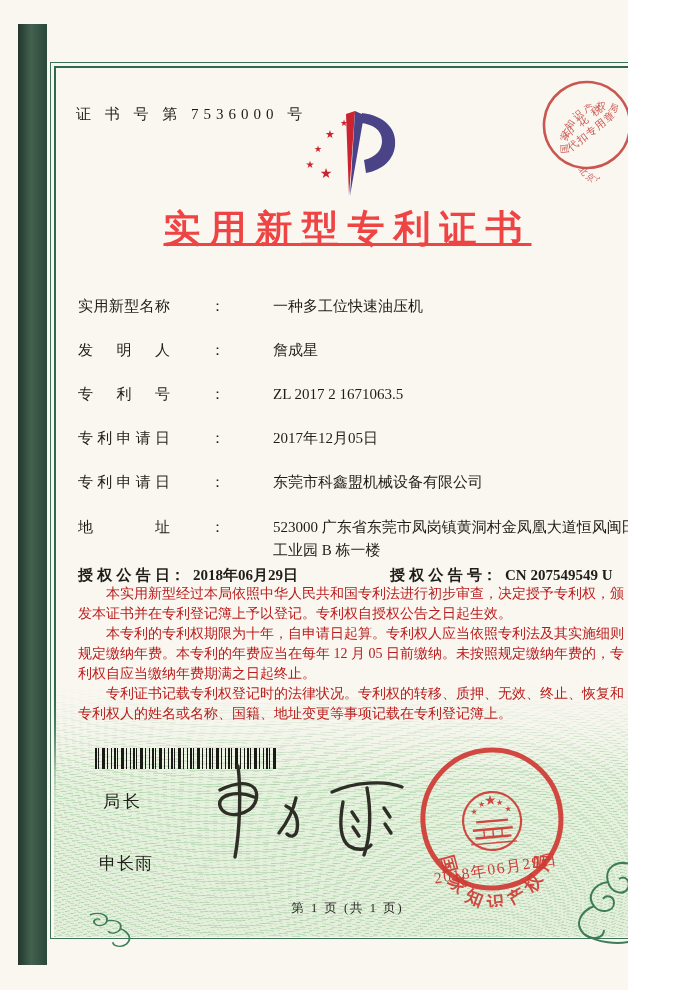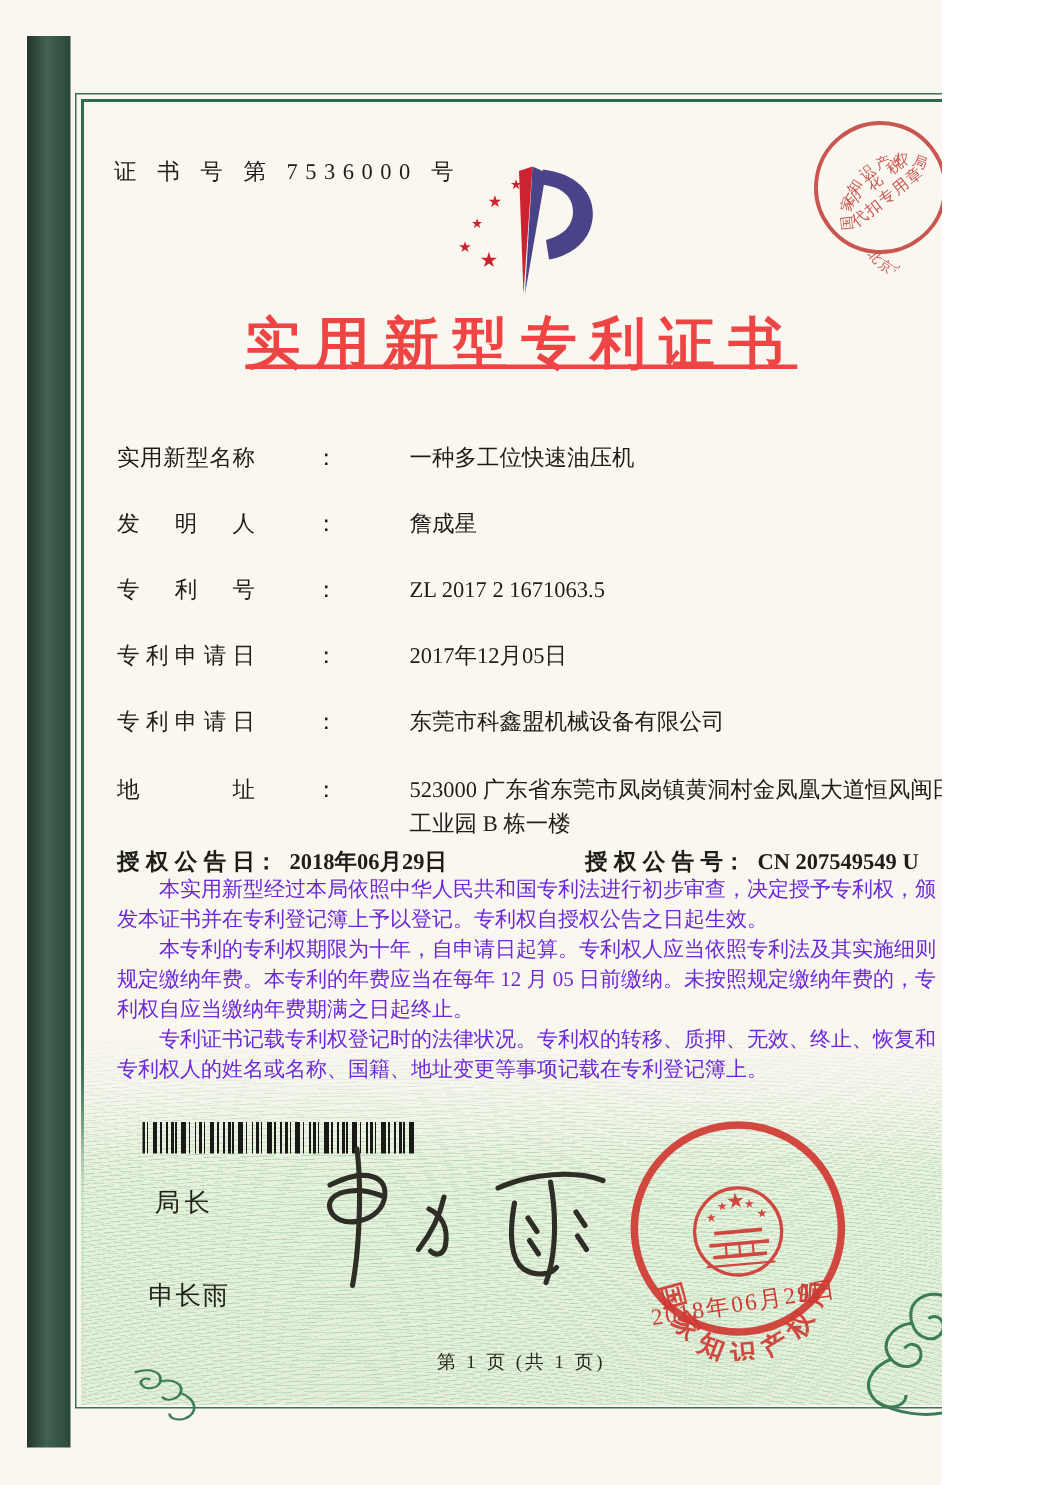--- a/index.html
+++ b/index.html
@@ -26,21 +26,21 @@
     font-size:37px;font-weight:bold;letter-spacing:9px;color:#ef4444;z-index:1;text-decoration:underline;}
   .fields{position:absolute;left:78px;top:296px;width:560px;z-index:1;color:#1e1d18;}
   .frow{line-height:21px;margin-bottom:23px;font-size:15px;display:flex;gap:40px;}
   .lbl{display:inline-block;width:92px;text-align:justify;text-align-last:justify;flex:0 0 92px;}
   .val{margin-left:8px;}
   .frow.addr{line-height:23px;margin-bottom:0;}
   .frow.addr .val{width:378px;}
   .grant{display:flex;margin-top:3px;font-size:15px;line-height:21px;font-weight:bold;}
   .gpair{display:flex;}
   .gpair.left{width:312px;flex:0 0 312px;}
-  .paras{position:absolute;left:78px;top:584px;width:546px;z-index:1;color:#6d28d9;}
+  .paras{position:absolute;left:78px;top:584px;width:546px;z-index:1;color:#b91c1c;}
   .paras p{margin:0;font-size:14px;line-height:20px;text-indent:2em;text-align:justify;}
   .barcode{position:absolute;left:95px;top:748px;width:181px;height:21px;z-index:1;
     background:repeating-linear-gradient(90deg,
       #191916 0 2px,transparent 2px 3px,#191916 3px 4px,transparent 4px 7px,
       #191916 7px 10px,transparent 10px 12px,#191916 12px 13px,transparent 13px 16px,
       #191916 16px 17px,transparent 17px 19px);}
   .officer-title{position:absolute;left:103px;top:790px;font-size:17px;letter-spacing:3px;color:#23221d;z-index:2;}
   .officer-name{position:absolute;left:99px;top:852px;font-size:17px;letter-spacing:1px;color:#23221d;z-index:2;}
   .sig{position:absolute;left:196px;top:760px;z-index:2;}
   .seal{position:absolute;left:405px;top:733px;z-index:2;transform:rotate(-5deg);}

